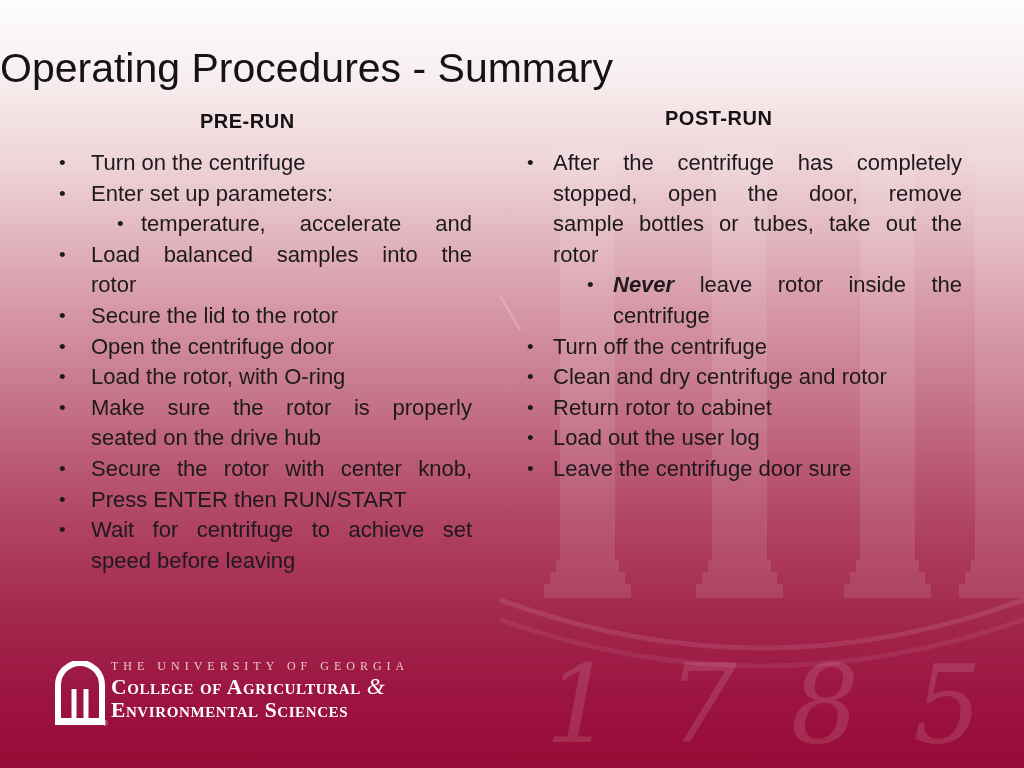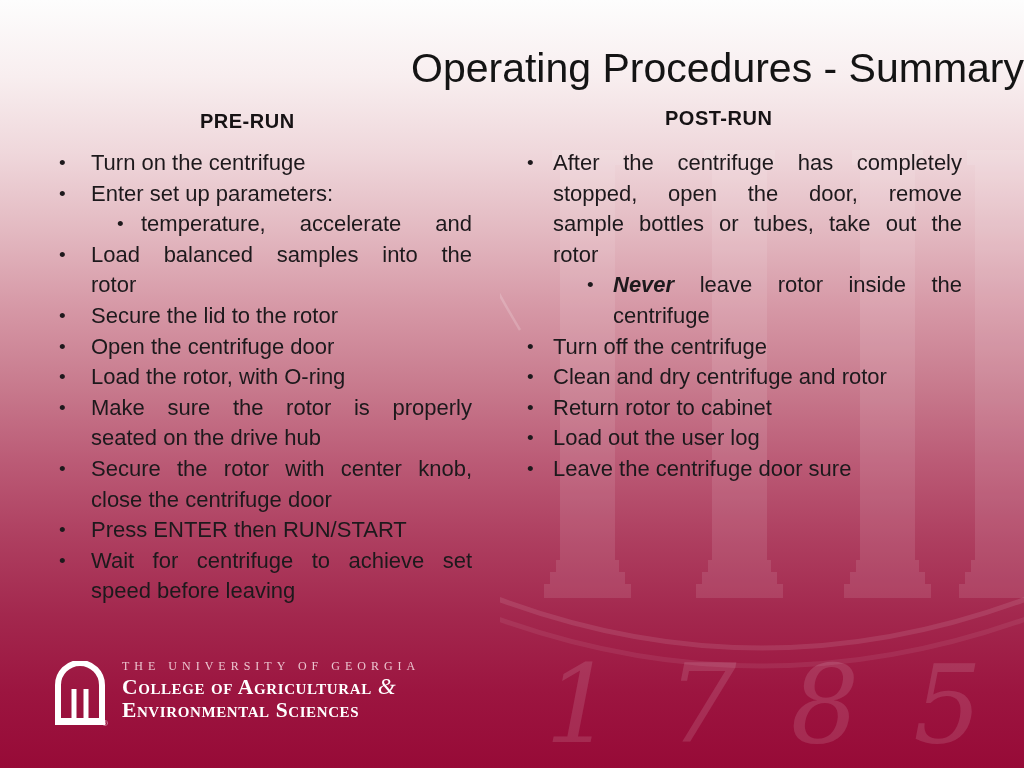--- a/index.html
+++ b/index.html
@@ -9,21 +9,21 @@
     overflow:hidden;
     font-family:"Liberation Sans",sans-serif;
     background:linear-gradient(180deg,
       #fdfdfd 0%, #f8eeef 10%, #efd7db 20%, #e3b9c1 30%,
       #d698a6 40%, #c87b8e 50%, #bb5b76 60%, #ae3f60 70%,
       #a3284e 80%, #9c1540 90%, #970a37 100%);
   }
   .watermark{position:absolute;left:500px;top:0;width:524px;height:768px;pointer-events:none;}
   .slide-title{
     position:absolute;left:0;top:46px;width:1024px;
-    text-align:right;font-size:41px;line-height:44px;font-weight:400;
+    text-align:left;font-size:41px;line-height:44px;font-weight:400;
     color:#141414;letter-spacing:0px;margin:0;
   }
   .col-heading{
     position:absolute;font-size:20px;font-weight:700;color:#161214;letter-spacing:.5px;
   }
   #heading-pre{left:200px;top:110px;}
   #heading-post{left:665px;top:107px;}
   .col{position:absolute;top:148px;font-size:22px;line-height:30.6px;color:#1d191c;}
   #col-pre{left:55px;width:417px;}
   #col-post{left:522px;width:440px;}
@@ -31,21 +31,21 @@
   .item .marker{flex:0 0 36px;padding-left:4px;box-sizing:border-box;font-size:19px;}
   #col-post .item .marker{flex-basis:31px;padding-left:5px;}
   .item.lvl2{padding-left:60px;}
   .item.lvl2 .marker{flex-basis:26px;padding-left:2px;}
   .item .txt{flex:1 1 auto;min-width:0;}
   .line{white-space:normal;}
   .line.j{text-align:justify;text-align-last:justify;}
   .em{font-weight:700;font-style:italic;}
   .footer-logo{position:absolute;left:55px;top:659px;width:380px;height:72px;}
   .arch-icon{position:absolute;left:0;top:2px;width:50px;height:66px;}
-  .logo-text{position:absolute;left:56px;top:0;width:320px;color:#ffffff;margin-left:11px;}
+  .logo-text{position:absolute;left:56px;top:0;width:320px;color:#ffffff;}
   .logo-uni{
     font-family:"Liberation Serif",serif;font-size:12px;letter-spacing:5px;
     color:rgba(255,240,242,.8);white-space:nowrap;margin-bottom:2px;
   }
   .logo-college{
     font-family:"Liberation Serif",serif;font-variant:small-caps;font-weight:700;
     font-size:21.5px;line-height:22.5px;letter-spacing:.6px;white-space:nowrap;
   }
   .logo-college .amp{font-style:italic;font-variant:normal;font-weight:400;font-size:23px;}
   .reg-mark{position:absolute;left:47px;top:60px;font-size:8px;color:rgba(255,255,255,.85);}
@@ -144,21 +144,20 @@
         <span class="marker">•</span>
         <div class="txt">
           <div class="line j">Make sure the rotor is properly</div>
           <div class="line">seated on the drive hub</div>
         </div>
       </div>
       <div class="item lvl1">
         <span class="marker">•</span>
         <div class="txt">
           <div class="line j">Secure the rotor with center knob,</div>
-          <div class="line">close the centrifuge door</div>
         </div>
       </div>
       <div class="item lvl1">
         <span class="marker">•</span>
         <div class="txt">
           <div class="line">Press ENTER then RUN/START</div>
         </div>
       </div>
       <div class="item lvl1">
         <span class="marker">•</span>

